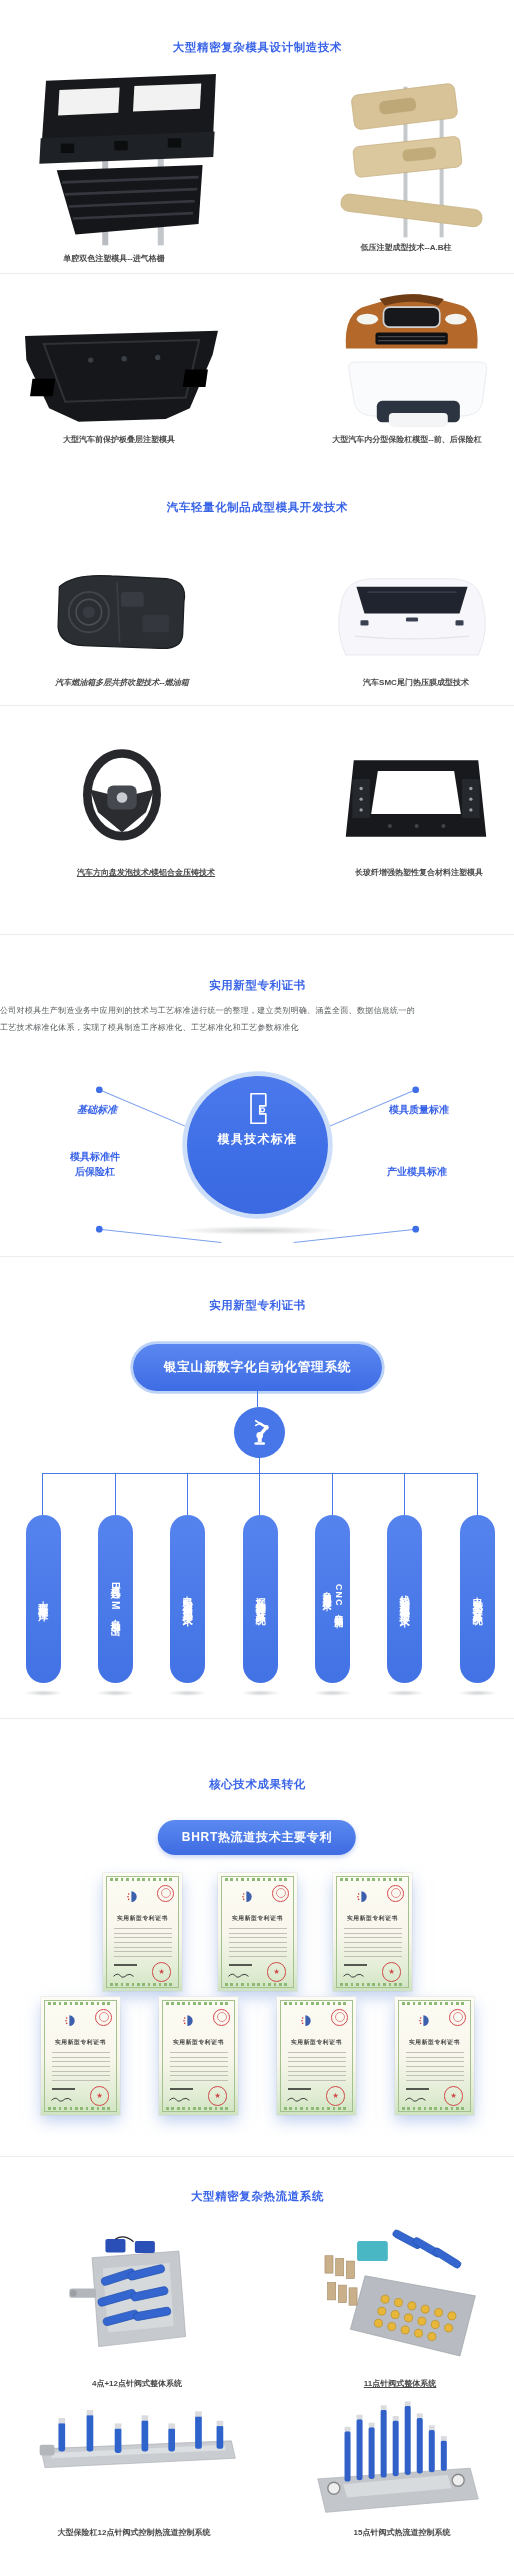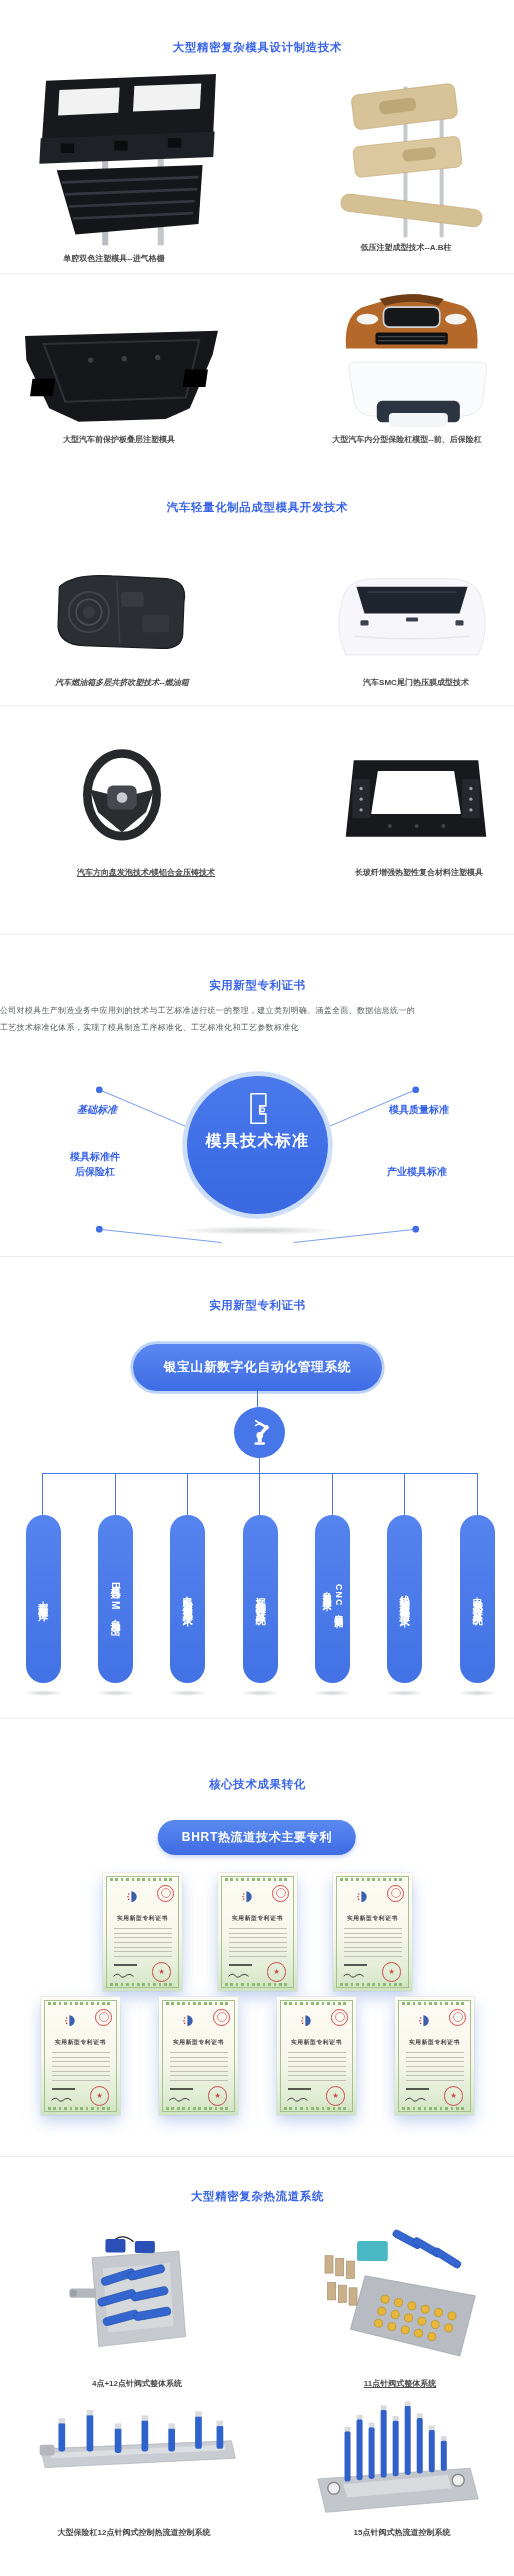--- a/index.html
+++ b/index.html
@@ -14,21 +14,21 @@
         font-size:8px;color:#565b5d;letter-spacing:0.3px;}
   .fig{position:absolute;}
   .fig svg{display:block;width:100%;height:100%;}
 
   
   .node-label{position:absolute;transform:translateX(-50%);text-align:center;
               color:#3a64e8;font-size:10px;font-weight:600;white-space:pre-line;line-height:1.45;}
   .big-circle{position:absolute;left:187px;top:1044px;width:141px;height:138px;border-radius:50%;
               background:linear-gradient(180deg,#4b79ec 0%,#3e6ee6 60%,#3a69e2 100%);
               box-shadow:0 0 0 4.7px #cddef8;display:flex;flex-direction:column;align-items:center;}
-  .big-circle .c-label{margin-top:5.4px;color:#ffffff;font-size:16px;font-weight:600;letter-spacing:1.3px;}
+  .big-circle .c-label{margin-top:5.4px;color:#ffffff;font-size:12px;font-weight:600;letter-spacing:1.3px;}
   .circle-shadow{position:absolute;left:176px;top:1194px;width:164px;height:9.4px;border-radius:50%;
                  background:radial-gradient(ellipse at center,rgba(90,95,100,.28),rgba(90,95,100,0) 70%);}
 
   
   .root-box{position:absolute;left:133px;top:1312px;width:249px;height:47px;border-radius:23.5px;
             background:linear-gradient(180deg,#5a87f0 0%,#3e6ce4 100%);
             box-shadow:0 0 0 2.7px rgba(165,196,244,.75);
             display:flex;align-items:center;justify-content:center;
             color:#fff;font-size:12.7px;font-weight:bold;letter-spacing:0.7px;}
   .robot-circle{position:absolute;left:234px;top:1375px;width:51px;height:51px;border-radius:50%;

